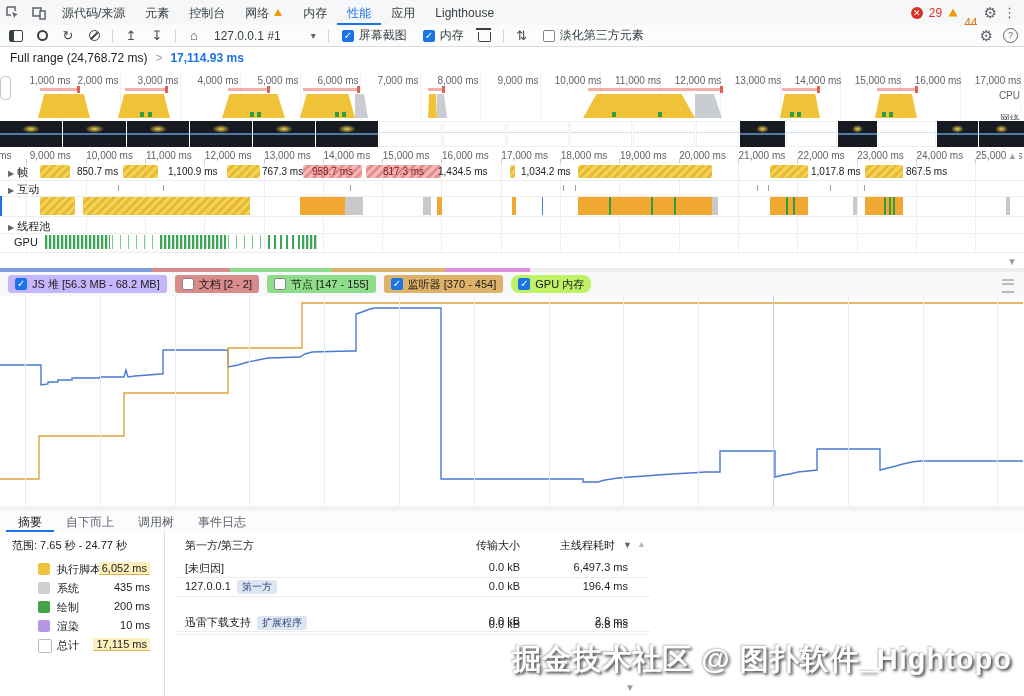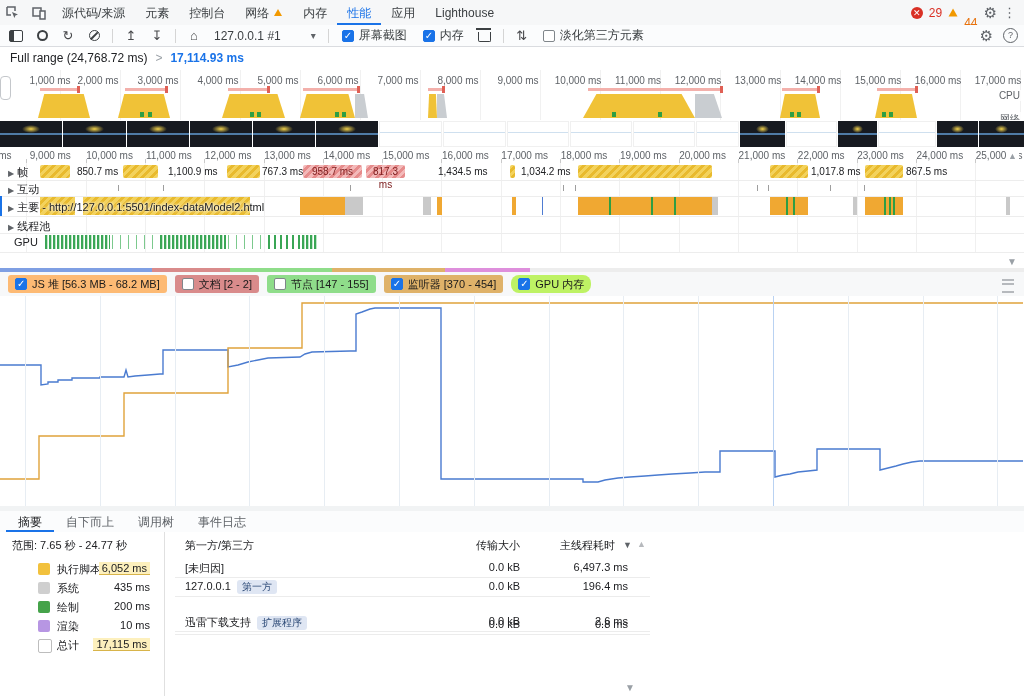--- a/index.html
+++ b/index.html
@@ -438,21 +438,21 @@
       <div class="trow-sep" style="top: 53px;"></div>
       <div class="trow-sep" style="top: 70px;"></div>
       <div class="trow-sep" style="top: 89px;"></div>
       <div class="hy" style="left: 40px; width: 30px; top: 2px;"></div>
       <div class="ftxt" style="left: 77px; top: 3px;">850.7 ms</div>
       <div class="hy" style="left: 123px; width: 35px; top: 2px;"></div>
       <div class="ftxt" style="left: 168px; top: 3px;">1,100.9 ms</div>
       <div class="hy" style="left: 227px; width: 33px; top: 2px;"></div>
       <div class="ftxt" style="left: 262px; top: 3px;">767.3 ms</div>
       <div class="hr" style="left: 303px; width: 59px; top: 2px;">958.7 ms</div>
-      <div class="hr" style="left: 366px; width: 39px; top: 2px;">817.3 ms</div>
+      <div class="hr" style="left: 366px; width: 75px; top: 2px;">817.3 ms</div>
       <div class="ftxt" style="left: 438px; top: 3px;">1,434.5 ms</div>
       <div class="hy" style="left: 510px; width: 5px; top: 2px;"></div>
       <div class="ftxt" style="left: 521px; top: 3px;">1,034.2 ms</div>
       <div class="hy" style="left: 578px; width: 134px; top: 2px;"></div>
       <div class="hy" style="left: 770px; width: 38px; top: 2px;"></div>
       <div class="ftxt" style="left: 811px; top: 3px;">1,017.8 ms</div>
       <div class="hy" style="left: 865px; width: 38px; top: 2px;"></div>
       <div class="ftxt" style="left: 906px; top: 3px;">867.5 ms</div>
       <div class="itick" style="left: 118px; top: 22px;"></div>
       <div class="itick" style="left: 163px; top: 22px;"></div>
@@ -481,42 +481,41 @@
       <div class="gline" style="left: 651px; top: 34px;"></div>
       <div class="gline" style="left: 674px; top: 34px;"></div>
       <div class="gline" style="left: 786px; top: 34px;"></div>
       <div class="gline" style="left: 793px; top: 34px;"></div>
       <div class="gline" style="left: 884px; top: 34px;"></div>
       <div class="gline" style="left: 889px; top: 34px;"></div>
       <div class="gline" style="left: 893px; top: 34px;"></div>
       <div class="mainbar-ind" style="top: 33px;"></div>
       <div class="tlabel" style="left: 8px; top: 2px;"><span class="arr">▶</span><span>帧</span></div>
       <div class="tlabel" style="left: 8px; top: 19px;"><span class="arr">▶</span><span>互动</span></div>
-      <div class="tlabel" style="left: 8px; top: 37px;"><span class="arr">▶</span><span>主要 - http://127.0.0.1:5501/index-dataModel2.html</span></div>
       <div class="tlabel" style="left: 8px; top: 56px;"><span class="arr">▶</span><span>线程池</span></div>
       <div class="tlabel" style="left: 14px; top: 73px;"><span>GPU</span></div>
       <div class="gpu-seg gpu-d1" style="left: 45px; width: 65px; top: 72px;"></div>
       <div class="gpu-seg gpu-d3" style="left: 112px; width: 46px; top: 72px;"></div>
       <div class="gpu-seg gpu-d1" style="left: 160px; width: 66px; top: 72px;"></div>
       <div class="gpu-seg gpu-d3" style="left: 228px; width: 38px; top: 72px;"></div>
       <div class="gpu-seg gpu-d2" style="left: 268px; width: 32px; top: 72px;"></div>
       <div class="gpu-seg gpu-d1" style="left: 302px; width: 16px; top: 72px;"></div>
     </div>
   <span class="dnarrow" style="left:1007px;top:256px;">▼</span>
 
   <div id="cstrip" class="abs">
       <div class="cseg" style="left: 0px; width: 152px; background: rgb(127, 159, 227);"></div>
       <div class="cseg" style="left: 152px; width: 78px; background: rgb(217, 139, 139);"></div>
       <div class="cseg" style="left: 230px; width: 102px; background: rgb(143, 221, 138);"></div>
       <div class="cseg" style="left: 332px; width: 113px; background: rgb(223, 178, 105);"></div>
       <div class="cseg" style="left: 445px; width: 85px; background: rgb(222, 143, 220);"></div>
       <div class="cseg" style="left: 530px; width: 494px; background: rgb(237, 237, 237);"></div>
     </div>
   <div id="memlegend" class="abs">
-      <div class="chip" style="background: #fdba74;">
+      <div class="chip" style="background: #c4b5fd;">
         <span class="cb on"></span>
         <span>JS 堆 [56.3 MB - 68.2 MB]</span>
       </div>
       <div class="chip" style="background: rgb(217, 139, 139);">
         <span class="cb"></span>
         <span>文档 [2 - 2]</span>
       </div>
       <div class="chip" style="background: rgb(143, 221, 138);">
         <span class="cb"></span>
         <span>节点 [147 - 155]</span>
@@ -599,15 +598,16 @@
             <div class="ttime">2.6 ms</div>
           </div>
           <div class="trow" style="top: 83px;">
             <div class="tsize">0.0 kB</div>
             <div class="ttime">0.8 ms</div>
           </div>
         </div>
     </div>
   </div>
 
+  <div id="wm">掘金技术社区 @ 图扑软件_Hightopo</div>
   <span class="dnarrow" style="left:625px;top:682px;">▼</span>
 
 </div>
 
 </body></html>

